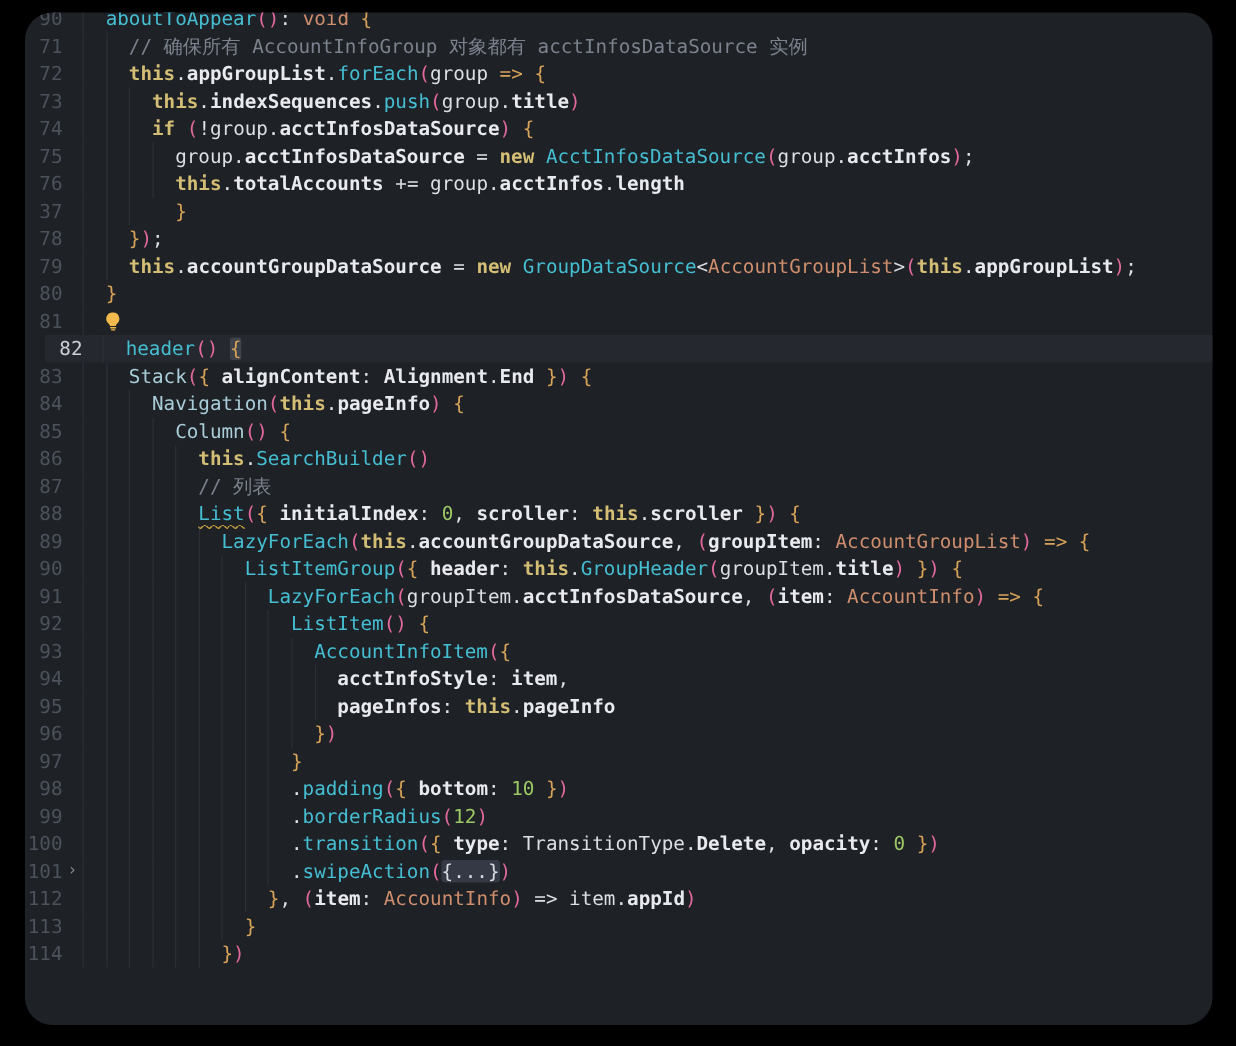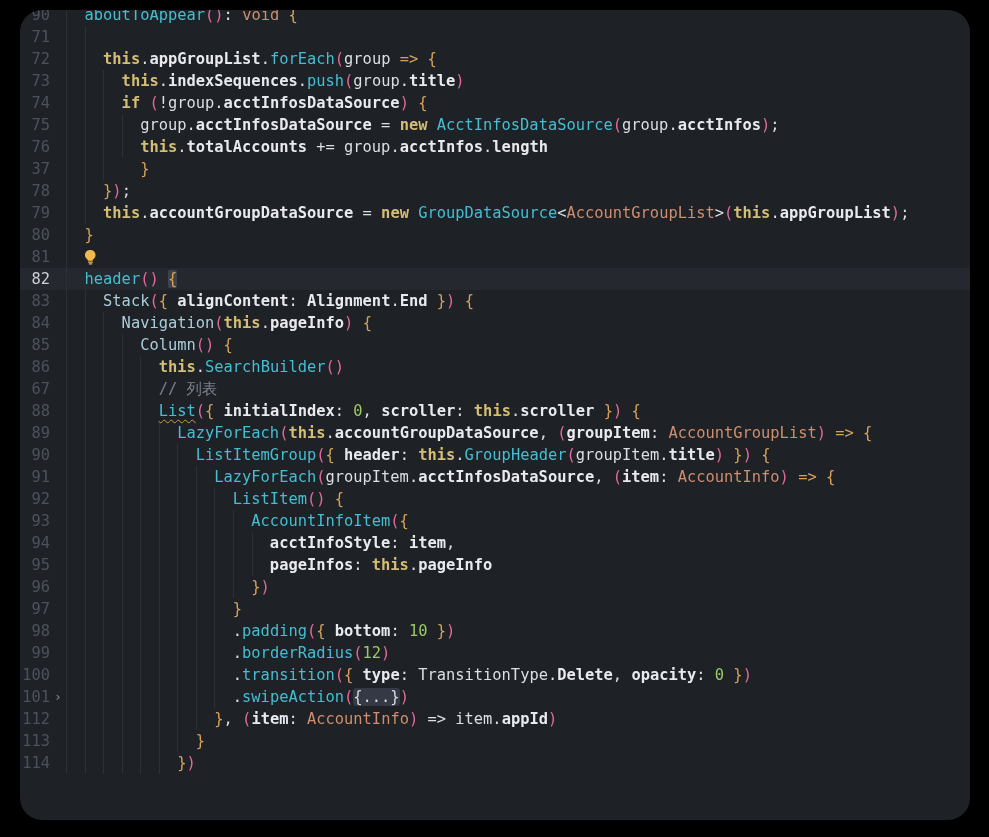--- a/index.html
+++ b/index.html
@@ -6,21 +6,21 @@
   body{width:989px;height:837px;background:#000;overflow:hidden;position:relative;}
   .stage{position:absolute;inset:0;background:#000;}
   .editor{
     position:absolute;left:20px;top:10px;width:950px;height:810px;
     background:#1e2126;border-radius:22px;overflow:hidden;
     font-family:"DejaVu Sans Mono","Liberation Mono",monospace;
     font-size:15.4px;line-height:22px;
   }
   .content{position:absolute;top:-6px;left:0;right:0;}
   .row{position:relative;height:22px;display:flex;white-space:pre;}
-  .row.active{background:#25282e;}
+  .row.active{background:#25282e;margin-left:16px;}
   .guide{position:absolute;top:0;bottom:0;width:1px;background:#2c2f36;}
   .ln{
     display:inline-block;width:30px;flex:none;text-align:right;
     color:#4c525c;z-index:1;
   }
   .row.active .ln{color:#ccd1d8;}
   .foldcol{width:16px;flex:none;text-align:center;color:#828a95;font-size:13px;z-index:1;}
   .code{flex:none;z-index:1;}
   .tk-d{color:#dcdfe4;}
   .tk-b{color:#e8eaee;font-weight:bold;}
@@ -37,41 +37,41 @@
   .hl{background:#3d424b;border-radius:2px;}
   .bulb{position:absolute;left:63px;top:3px;width:15px;height:16px;z-index:2;}
 </style>
 </head>
 <body>
 
 <div class="stage">
   <div class="editor">
     <div class="content">
         <div class="row"><i class="guide" style="left: 46px;"></i><span class="ln">90</span><span class="foldcol"></span><span class="code"><span class="tk-d">  </span><span class="tk-f">aboutToAppear</span><span class="tk-r">(</span><span class="tk-r">)</span><span class="tk-d">: </span><span class="tk-o">void</span><span class="tk-d"> </span><span class="tk-g">{</span></span></div>
-        <div class="row"><i class="guide" style="left: 46px;"></i><i class="guide" style="left: 64.56px;"></i><span class="ln">71</span><span class="foldcol"></span><span class="code"><span class="tk-d">    </span></span></div>
+        <div class="row"><i class="guide" style="left: 46px;"></i><i class="guide" style="left: 64.56px;"></i><span class="ln">71</span><span class="foldcol"></span><span class="code"><span class="tk-d">    </span><span class="tk-c">// 确保所有 AccountInfoGroup 对象都有 acctInfosDataSource 实例</span></span></div>
         <div class="row"><i class="guide" style="left: 46px;"></i><i class="guide" style="left: 64.56px;"></i><span class="ln">72</span><span class="foldcol"></span><span class="code"><span class="tk-d">    </span><span class="tk-k">this</span><span class="tk-d">.</span><span class="tk-b">appGroupList</span><span class="tk-d">.</span><span class="tk-f">forEach</span><span class="tk-r">(</span><span class="tk-d">group </span><span class="tk-g">=&gt; </span><span class="tk-g">{</span></span></div>
         <div class="row"><i class="guide" style="left: 46px;"></i><i class="guide" style="left: 64.56px;"></i><i class="guide" style="left: 83.12px;"></i><span class="ln">73</span><span class="foldcol"></span><span class="code"><span class="tk-d">      </span><span class="tk-k">this</span><span class="tk-d">.</span><span class="tk-b">indexSequences</span><span class="tk-d">.</span><span class="tk-f">push</span><span class="tk-r">(</span><span class="tk-d">group.</span><span class="tk-b">title</span><span class="tk-r">)</span></span></div>
         <div class="row"><i class="guide" style="left: 46px;"></i><i class="guide" style="left: 64.56px;"></i><i class="guide" style="left: 83.12px;"></i><span class="ln">74</span><span class="foldcol"></span><span class="code"><span class="tk-d">      </span><span class="tk-k">if </span><span class="tk-r">(</span><span class="tk-d">!group.</span><span class="tk-b">acctInfosDataSource</span><span class="tk-r">)</span><span class="tk-d"> </span><span class="tk-g">{</span></span></div>
         <div class="row"><i class="guide" style="left: 46px;"></i><i class="guide" style="left: 64.56px;"></i><i class="guide" style="left: 83.12px;"></i><i class="guide" style="left: 101.68px;"></i><span class="ln">75</span><span class="foldcol"></span><span class="code"><span class="tk-d">        </span><span class="tk-d">group.</span><span class="tk-b">acctInfosDataSource</span><span class="tk-d"> = </span><span class="tk-k">new </span><span class="tk-f">AcctInfosDataSource</span><span class="tk-r">(</span><span class="tk-d">group.</span><span class="tk-b">acctInfos</span><span class="tk-r">)</span><span class="tk-d">;</span></span></div>
         <div class="row"><i class="guide" style="left: 46px;"></i><i class="guide" style="left: 64.56px;"></i><i class="guide" style="left: 83.12px;"></i><i class="guide" style="left: 101.68px;"></i><span class="ln">76</span><span class="foldcol"></span><span class="code"><span class="tk-d">        </span><span class="tk-k">this</span><span class="tk-d">.</span><span class="tk-b">totalAccounts</span><span class="tk-d"> += </span><span class="tk-d">group.</span><span class="tk-b">acctInfos</span><span class="tk-d">.</span><span class="tk-b">length</span></span></div>
         <div class="row"><i class="guide" style="left: 46px;"></i><i class="guide" style="left: 64.56px;"></i><i class="guide" style="left: 83.12px;"></i><span class="ln">37</span><span class="foldcol"></span><span class="code"><span class="tk-d">        </span><span class="tk-g">}</span></span></div>
         <div class="row"><i class="guide" style="left: 46px;"></i><i class="guide" style="left: 64.56px;"></i><span class="ln">78</span><span class="foldcol"></span><span class="code"><span class="tk-d">    </span><span class="tk-g">}</span><span class="tk-r">)</span><span class="tk-d">;</span></span></div>
         <div class="row"><i class="guide" style="left: 46px;"></i><i class="guide" style="left: 64.56px;"></i><span class="ln">79</span><span class="foldcol"></span><span class="code"><span class="tk-d">    </span><span class="tk-k">this</span><span class="tk-d">.</span><span class="tk-b">accountGroupDataSource</span><span class="tk-d"> = </span><span class="tk-k">new </span><span class="tk-f">GroupDataSource</span><span class="tk-d">&lt;</span><span class="tk-o">AccountGroupList</span><span class="tk-d">&gt;</span><span class="tk-r">(</span><span class="tk-k">this</span><span class="tk-d">.</span><span class="tk-b">appGroupList</span><span class="tk-r">)</span><span class="tk-d">;</span></span></div>
         <div class="row"><i class="guide" style="left: 46px;"></i><span class="ln">80</span><span class="foldcol"></span><span class="code"><span class="tk-d">  </span><span class="tk-g">}</span></span></div>
         <div class="row"><i class="guide" style="left: 46px;"></i><span class="ln">81</span><span class="foldcol"></span><span class="code"></span><span class="bulb"><svg width="15" height="16" viewBox="0 0 15 16">
               <path d="M7.5 1a5 5 0 0 1 3.1 8.9c-.6.5-1 1.1-1 1.8H4.9c0-.7-.4-1.3-1-1.8A5 5 0 0 1 7.5 1z" fill="#f2b94c"></path>
               <rect x="5" y="12.5" width="5" height="1.2" rx="0.6" fill="#f2b94c"></rect>
               <rect x="5.7" y="14.3" width="3.6" height="1.1" rx="0.55" fill="#f2b94c"></rect>
             </svg></span></div>
         <div class="row active"><i class="guide" style="left: 46px;"></i><span class="ln">82</span><span class="foldcol"></span><span class="code"><span class="tk-d">  </span><span class="tk-f">header</span><span class="tk-r">(</span><span class="tk-r">)</span><span class="tk-d"> </span><span class="tk-g hl">{</span></span></div>
         <div class="row"><i class="guide" style="left: 46px;"></i><i class="guide" style="left: 64.56px;"></i><span class="ln">83</span><span class="foldcol"></span><span class="code"><span class="tk-d">    </span><span class="tk-p">Stack</span><span class="tk-r">(</span><span class="tk-g">{ </span><span class="tk-b">alignContent</span><span class="tk-d">: </span><span class="tk-b">Alignment</span><span class="tk-d">.</span><span class="tk-b">End</span><span class="tk-d"> </span><span class="tk-g">}</span><span class="tk-r">)</span><span class="tk-d"> </span><span class="tk-g">{</span></span></div>
         <div class="row"><i class="guide" style="left: 46px;"></i><i class="guide" style="left: 64.56px;"></i><i class="guide" style="left: 83.12px;"></i><span class="ln">84</span><span class="foldcol"></span><span class="code"><span class="tk-d">      </span><span class="tk-p">Navigation</span><span class="tk-r">(</span><span class="tk-k">this</span><span class="tk-d">.</span><span class="tk-b">pageInfo</span><span class="tk-r">)</span><span class="tk-d"> </span><span class="tk-g">{</span></span></div>
         <div class="row"><i class="guide" style="left: 46px;"></i><i class="guide" style="left: 64.56px;"></i><i class="guide" style="left: 83.12px;"></i><i class="guide" style="left: 101.68px;"></i><span class="ln">85</span><span class="foldcol"></span><span class="code"><span class="tk-d">        </span><span class="tk-p">Column</span><span class="tk-r">(</span><span class="tk-r">)</span><span class="tk-d"> </span><span class="tk-g">{</span></span></div>
         <div class="row"><i class="guide" style="left: 46px;"></i><i class="guide" style="left: 64.56px;"></i><i class="guide" style="left: 83.12px;"></i><i class="guide" style="left: 101.68px;"></i><i class="guide" style="left: 120.24px;"></i><span class="ln">86</span><span class="foldcol"></span><span class="code"><span class="tk-d">          </span><span class="tk-k">this</span><span class="tk-d">.</span><span class="tk-f">SearchBuilder</span><span class="tk-r">(</span><span class="tk-r">)</span></span></div>
-        <div class="row"><i class="guide" style="left: 46px;"></i><i class="guide" style="left: 64.56px;"></i><i class="guide" style="left: 83.12px;"></i><i class="guide" style="left: 101.68px;"></i><i class="guide" style="left: 120.24px;"></i><span class="ln">67</span><span class="foldcol"></span><span class="code"><span class="tk-d">          </span><span class="tk-c">// 列表</span></span></div>
+        <div class="row"><i class="guide" style="left: 46px;"></i><i class="guide" style="left: 64.56px;"></i><i class="guide" style="left: 83.12px;"></i><i class="guide" style="left: 101.68px;"></i><i class="guide" style="left: 120.24px;"></i><span class="ln">87</span><span class="foldcol"></span><span class="code"><span class="tk-d">          </span><span class="tk-c">// 列表</span></span></div>
         <div class="row"><i class="guide" style="left: 46px;"></i><i class="guide" style="left: 64.56px;"></i><i class="guide" style="left: 83.12px;"></i><i class="guide" style="left: 101.68px;"></i><i class="guide" style="left: 120.24px;"></i><span class="ln">88</span><span class="foldcol"></span><span class="code"><span class="tk-d">          </span><span class="tk-f sq">List</span><span class="tk-r">(</span><span class="tk-g">{ </span><span class="tk-b">initialIndex</span><span class="tk-d">: </span><span class="tk-n">0</span><span class="tk-d">, </span><span class="tk-b">scroller</span><span class="tk-d">: </span><span class="tk-k">this</span><span class="tk-d">.</span><span class="tk-b">scroller</span><span class="tk-d"> </span><span class="tk-g">}</span><span class="tk-r">)</span><span class="tk-d"> </span><span class="tk-g">{</span></span></div>
         <div class="row"><i class="guide" style="left: 46px;"></i><i class="guide" style="left: 64.56px;"></i><i class="guide" style="left: 83.12px;"></i><i class="guide" style="left: 101.68px;"></i><i class="guide" style="left: 120.24px;"></i><i class="guide" style="left: 138.8px;"></i><span class="ln">89</span><span class="foldcol"></span><span class="code"><span class="tk-d">            </span><span class="tk-f">LazyForEach</span><span class="tk-r">(</span><span class="tk-k">this</span><span class="tk-d">.</span><span class="tk-b">accountGroupDataSource</span><span class="tk-d">, </span><span class="tk-r">(</span><span class="tk-b">groupItem</span><span class="tk-d">: </span><span class="tk-o">AccountGroupList</span><span class="tk-r">)</span><span class="tk-d"> </span><span class="tk-g">=&gt; </span><span class="tk-g">{</span></span></div>
         <div class="row"><i class="guide" style="left: 46px;"></i><i class="guide" style="left: 64.56px;"></i><i class="guide" style="left: 83.12px;"></i><i class="guide" style="left: 101.68px;"></i><i class="guide" style="left: 120.24px;"></i><i class="guide" style="left: 138.8px;"></i><i class="guide" style="left: 157.36px;"></i><span class="ln">90</span><span class="foldcol"></span><span class="code"><span class="tk-d">              </span><span class="tk-f">ListItemGroup</span><span class="tk-r">(</span><span class="tk-g">{ </span><span class="tk-b">header</span><span class="tk-d">: </span><span class="tk-k">this</span><span class="tk-d">.</span><span class="tk-f">GroupHeader</span><span class="tk-r">(</span><span class="tk-d">groupItem.</span><span class="tk-b">title</span><span class="tk-r">)</span><span class="tk-d"> </span><span class="tk-g">}</span><span class="tk-r">)</span><span class="tk-d"> </span><span class="tk-g">{</span></span></div>
         <div class="row"><i class="guide" style="left: 46px;"></i><i class="guide" style="left: 64.56px;"></i><i class="guide" style="left: 83.12px;"></i><i class="guide" style="left: 101.68px;"></i><i class="guide" style="left: 120.24px;"></i><i class="guide" style="left: 138.8px;"></i><i class="guide" style="left: 157.36px;"></i><i class="guide" style="left: 175.92px;"></i><span class="ln">91</span><span class="foldcol"></span><span class="code"><span class="tk-d">                </span><span class="tk-f">LazyForEach</span><span class="tk-r">(</span><span class="tk-d">groupItem.</span><span class="tk-b">acctInfosDataSource</span><span class="tk-d">, </span><span class="tk-r">(</span><span class="tk-b">item</span><span class="tk-d">: </span><span class="tk-o">AccountInfo</span><span class="tk-r">)</span><span class="tk-d"> </span><span class="tk-g">=&gt; </span><span class="tk-g">{</span></span></div>
         <div class="row"><i class="guide" style="left: 46px;"></i><i class="guide" style="left: 64.56px;"></i><i class="guide" style="left: 83.12px;"></i><i class="guide" style="left: 101.68px;"></i><i class="guide" style="left: 120.24px;"></i><i class="guide" style="left: 138.8px;"></i><i class="guide" style="left: 157.36px;"></i><i class="guide" style="left: 175.92px;"></i><i class="guide" style="left: 194.48px;"></i><span class="ln">92</span><span class="foldcol"></span><span class="code"><span class="tk-d">                  </span><span class="tk-f">ListItem</span><span class="tk-r">(</span><span class="tk-r">)</span><span class="tk-d"> </span><span class="tk-g">{</span></span></div>
         <div class="row"><i class="guide" style="left: 46px;"></i><i class="guide" style="left: 64.56px;"></i><i class="guide" style="left: 83.12px;"></i><i class="guide" style="left: 101.68px;"></i><i class="guide" style="left: 120.24px;"></i><i class="guide" style="left: 138.8px;"></i><i class="guide" style="left: 157.36px;"></i><i class="guide" style="left: 175.92px;"></i><i class="guide" style="left: 194.48px;"></i><i class="guide" style="left: 213.04px;"></i><span class="ln">93</span><span class="foldcol"></span><span class="code"><span class="tk-d">                    </span><span class="tk-f">AccountInfoItem</span><span class="tk-r">(</span><span class="tk-g">{</span></span></div>
         <div class="row"><i class="guide" style="left: 46px;"></i><i class="guide" style="left: 64.56px;"></i><i class="guide" style="left: 83.12px;"></i><i class="guide" style="left: 101.68px;"></i><i class="guide" style="left: 120.24px;"></i><i class="guide" style="left: 138.8px;"></i><i class="guide" style="left: 157.36px;"></i><i class="guide" style="left: 175.92px;"></i><i class="guide" style="left: 194.48px;"></i><i class="guide" style="left: 213.04px;"></i><i class="guide" style="left: 231.6px;"></i><span class="ln">94</span><span class="foldcol"></span><span class="code"><span class="tk-d">                      </span><span class="tk-b">acctInfoStyle</span><span class="tk-d">: </span><span class="tk-b">item</span><span class="tk-d">,</span></span></div>
         <div class="row"><i class="guide" style="left: 46px;"></i><i class="guide" style="left: 64.56px;"></i><i class="guide" style="left: 83.12px;"></i><i class="guide" style="left: 101.68px;"></i><i class="guide" style="left: 120.24px;"></i><i class="guide" style="left: 138.8px;"></i><i class="guide" style="left: 157.36px;"></i><i class="guide" style="left: 175.92px;"></i><i class="guide" style="left: 194.48px;"></i><i class="guide" style="left: 213.04px;"></i><i class="guide" style="left: 231.6px;"></i><span class="ln">95</span><span class="foldcol"></span><span class="code"><span class="tk-d">                      </span><span class="tk-b">pageInfos</span><span class="tk-d">: </span><span class="tk-k">this</span><span class="tk-d">.</span><span class="tk-b">pageInfo</span></span></div>
         <div class="row"><i class="guide" style="left: 46px;"></i><i class="guide" style="left: 64.56px;"></i><i class="guide" style="left: 83.12px;"></i><i class="guide" style="left: 101.68px;"></i><i class="guide" style="left: 120.24px;"></i><i class="guide" style="left: 138.8px;"></i><i class="guide" style="left: 157.36px;"></i><i class="guide" style="left: 175.92px;"></i><i class="guide" style="left: 194.48px;"></i><i class="guide" style="left: 213.04px;"></i><span class="ln">96</span><span class="foldcol"></span><span class="code"><span class="tk-d">                    </span><span class="tk-g">}</span><span class="tk-r">)</span></span></div>
         <div class="row"><i class="guide" style="left: 46px;"></i><i class="guide" style="left: 64.56px;"></i><i class="guide" style="left: 83.12px;"></i><i class="guide" style="left: 101.68px;"></i><i class="guide" style="left: 120.24px;"></i><i class="guide" style="left: 138.8px;"></i><i class="guide" style="left: 157.36px;"></i><i class="guide" style="left: 175.92px;"></i><i class="guide" style="left: 194.48px;"></i><span class="ln">97</span><span class="foldcol"></span><span class="code"><span class="tk-d">                  </span><span class="tk-g">}</span></span></div>

